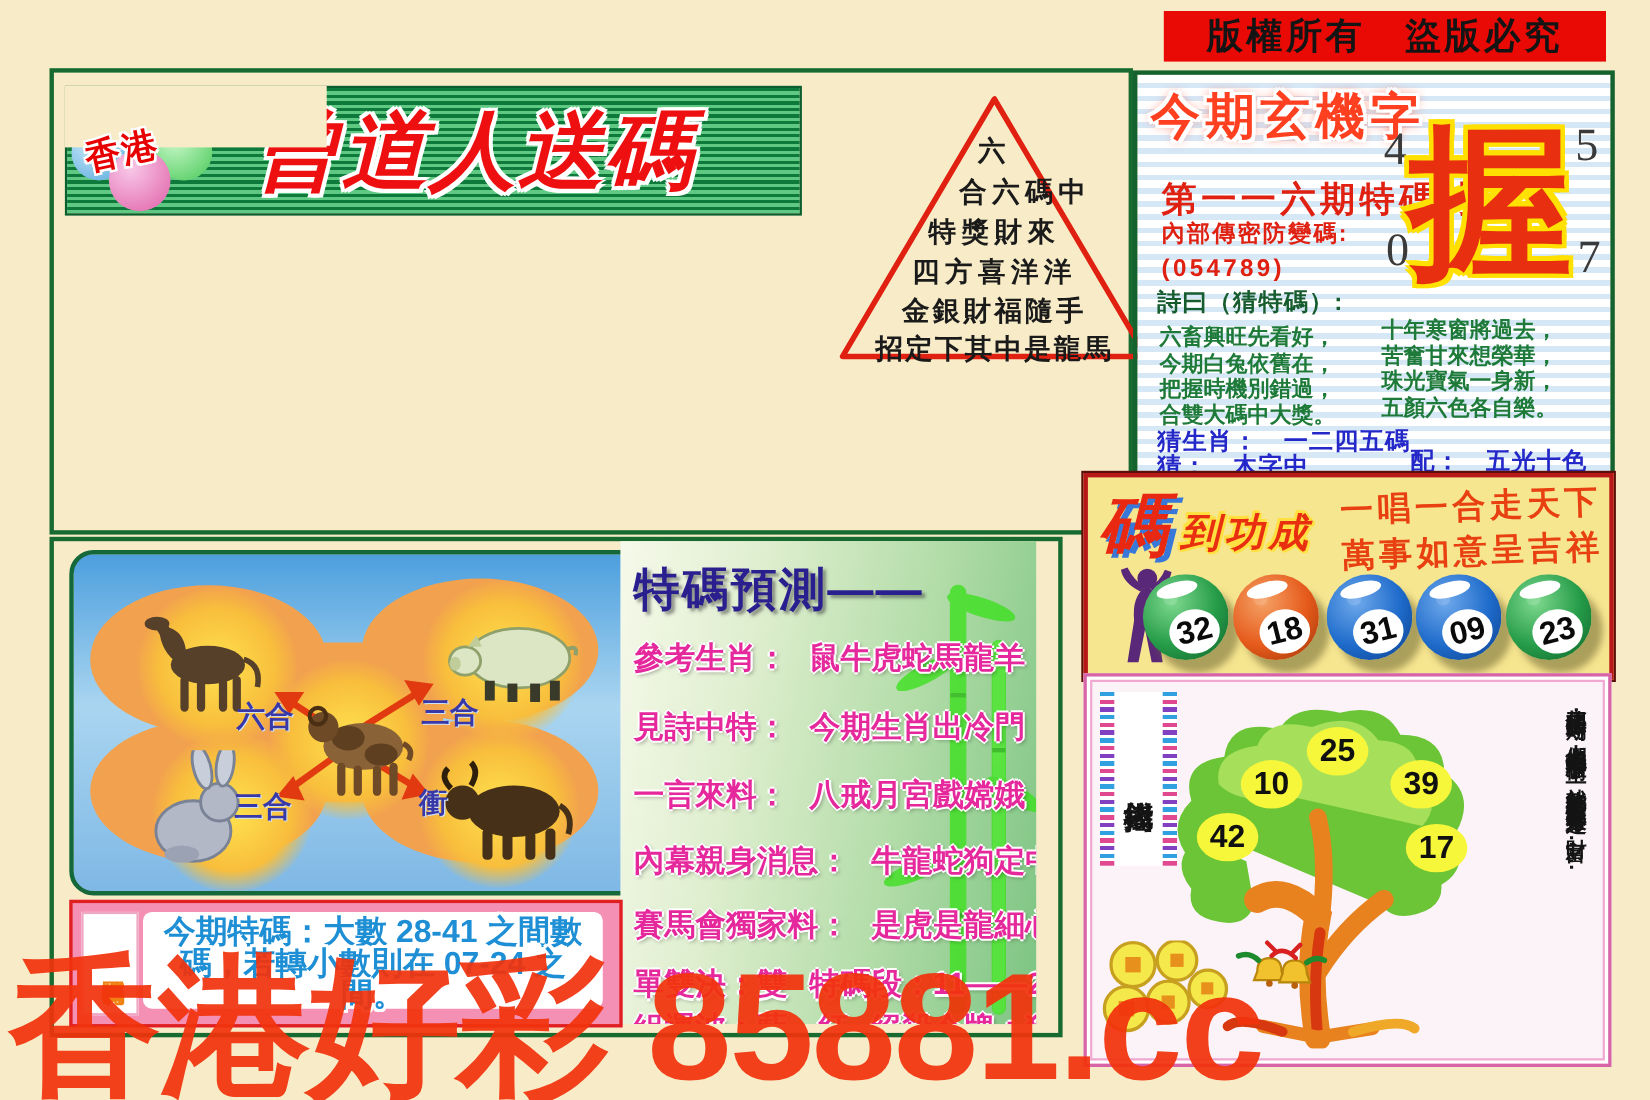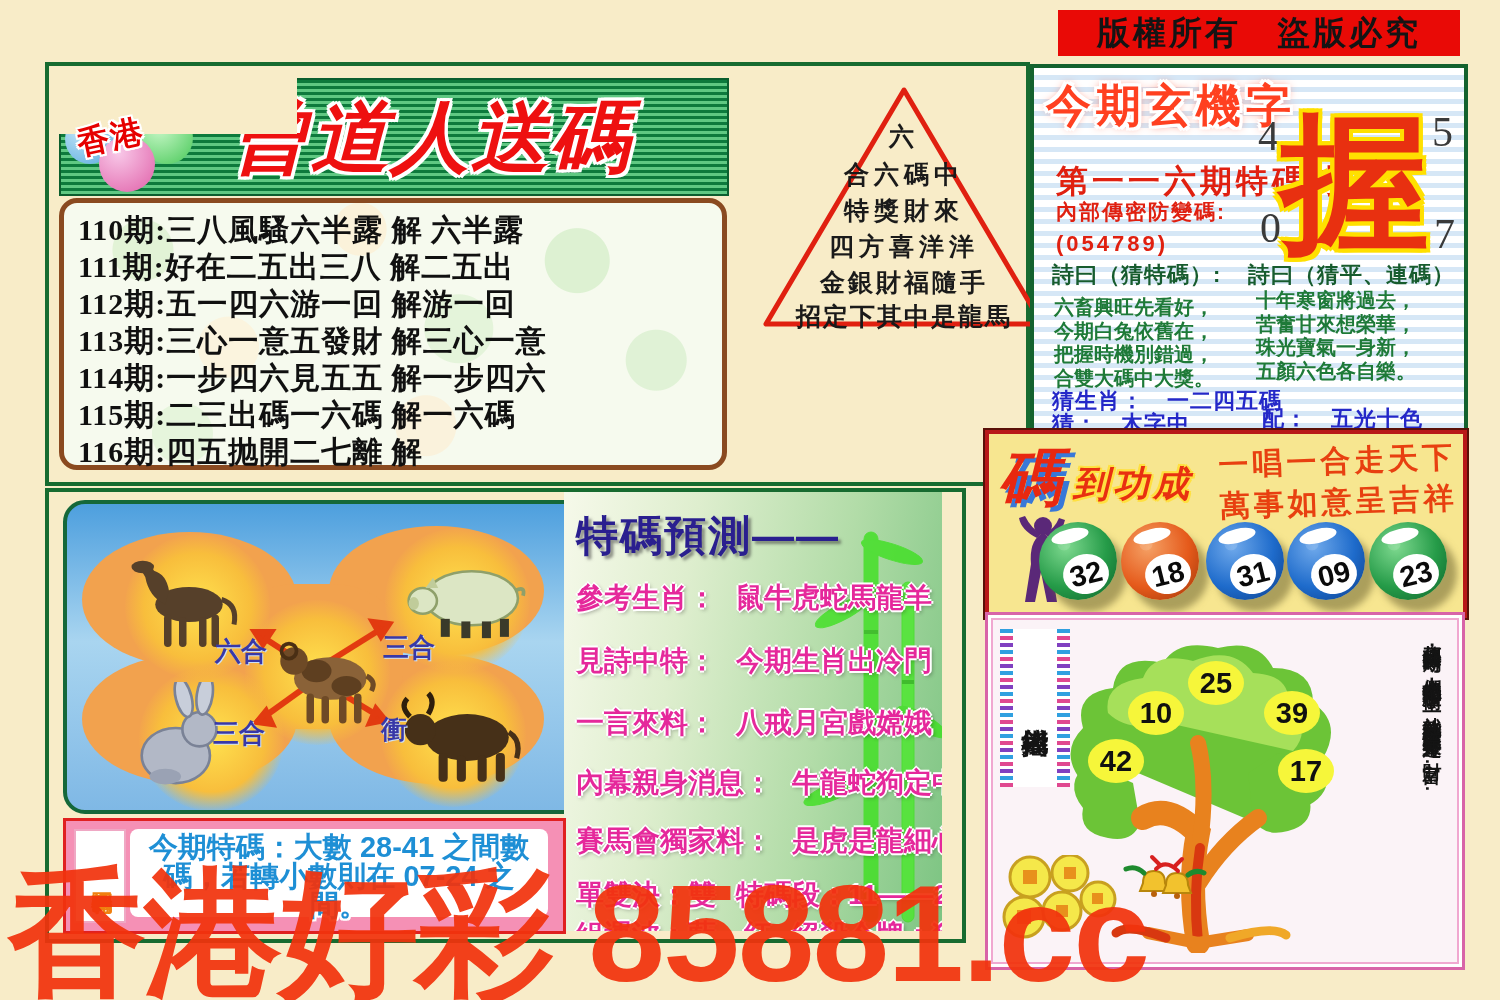--- a/index.html
+++ b/index.html
@@ -124,71 +124,61 @@
   <div class="abs titleBanner">
     <div class="abs logoBall" style="left:42px;top:4px;width:56px;height:56px;background:radial-gradient(circle at 35% 30%,#F2D4A8,#D89C60);z-index:3;"></div>
     <div class="abs logoBall" style="left:4px;top:34px;width:50px;height:50px;background:radial-gradient(circle at 35% 30%,#C8E8F8,#58AADE);z-index:3;"></div>
     <div class="abs logoBall" style="left:80px;top:32px;width:52px;height:52px;background:radial-gradient(circle at 35% 30%,#C8F8C8,#48C858);z-index:3;"></div>
     <div class="abs logoBall" style="left:38px;top:56px;width:56px;height:56px;background:radial-gradient(circle at 35% 30%,#F8C8E8,#E060A8);z-index:3;"></div>
     <div class="abs logoPatch"></div>
     <div class="abs logoHK ow2">香港</div>
     <div class="abs titleText ow3">曾道人送碼</div>
   </div>
 
-  <div class="abs periodBox">
-    <div class="periodLine">110期:三八風騷六半露 解 六半露</div>
-    <div class="periodLine">111期:好在二五出三八 解二五出</div>
-    <div class="periodLine">112期:五一四六游一回 解游一回</div>
-    <div class="periodLine">113期:三心一意五發財 解三心一意</div>
-    <div class="periodLine">114期:一步四六見五五 解一步四六</div>
-    <div class="periodLine">115期:二三出碼一六碼 解一六碼</div>
-    <div class="periodLine">116期:四五抛開二七離 解</div>
-  </div>
 
   <div class="abs triWrap">
     <svg width="300" height="250" viewBox="0 0 300 250">
       <polygon points="150,8 12,242 288,242" fill="none" stroke="#E02010" stroke-width="5" stroke-linejoin="round"></polygon>
     </svg>
     <div class="abs triLine" style="top:38px;">六</div>
-    <div class="abs triLine" style="top:76px;">合六碼中</div>
+    <div class="abs triLine" style="top:76px;margin-left:28px;">合六碼中</div>
     <div class="abs triLine" style="top:112px;">特獎財來</div>
     <div class="abs triLine" style="top:148px;">四方喜洋洋</div>
     <div class="abs triLine" style="top:184px;letter-spacing:3px;">金銀財福隨手</div>
     <div class="abs triLine" style="top:218px;letter-spacing:2px;">招定下其中是龍馬</div>
   </div>
 
 </div>
 
 <div class="abs mystPanel">
   <div class="abs mystTitle">今期玄機字</div>
   <div class="abs mystRed" style="left:22px;top:92px;font-size:32px;letter-spacing:4px;text-align:center;">第一一六期特碼詩</div>
   <div class="abs mystRed" style="left:22px;top:130px;font-size:21px;letter-spacing:2px;">內部傳密防變碼:</div>
   <div class="abs mystRed" style="left:22px;top:163px;font-size:22px;letter-spacing:3px;">(054789)</div>
   <div class="abs cornerNum" style="left:224px;top:44px;">4</div>
   <div class="abs cornerNum" style="left:398px;top:40px;">5</div>
   <div class="abs cornerNum" style="left:226px;top:136px;">0</div>
   <div class="abs cornerNum" style="left:400px;top:142px;">7</div>
   <div class="abs bigChar">握</div>
   <div class="abs poemHead" style="left:18px;top:192px;">詩曰（猜特碼）:</div>
-  <div class="abs poemHead" style="left:214px;top:192px;">詩曰（猜平、連碼）</div>
   <div class="abs poemCol" style="left:20px;top:228px;">
     <div>六畜興旺先看好，</div>
     <div>今期白兔依舊在，</div>
     <div>把握時機別錯過，</div>
     <div>合雙大碼中大獎。</div>
   </div>
   <div class="abs poemCol" style="left:222px;top:221px;">
     <div>十年寒窗將過去，</div>
     <div>苦奮甘來想榮華，</div>
     <div>珠光寶氣一身新，</div>
     <div>五顏六色各自樂。</div>
   </div>
   <div class="abs mystBlue" style="left:18px;top:318px;">猜生肖：　一二四五碼</div>
   <div class="abs mystBlue" style="left:18px;top:341px;">猜：　木字中</div>
-  <div class="abs mystBlue" style="left:228px;top:336px;text-align:right;">配：　五光十色</div>
+  <div class="abs mystBlue" style="left:248px;top:336px;text-align:right;">配：　五光十色</div>
 </div>
 
 <div class="abs sloganPanel">
   <div class="abs badgeChar">碼</div>
   <div class="abs badgeRest">到功成</div>
   <div class="abs sloganLines">
     <div>一唱一合走天下</div>
     <div>萬事如意呈吉祥</div>
   </div>
   <svg class="abs" style="left:22px;top:78px;" width="60" height="96" viewBox="0 0 60 96">

